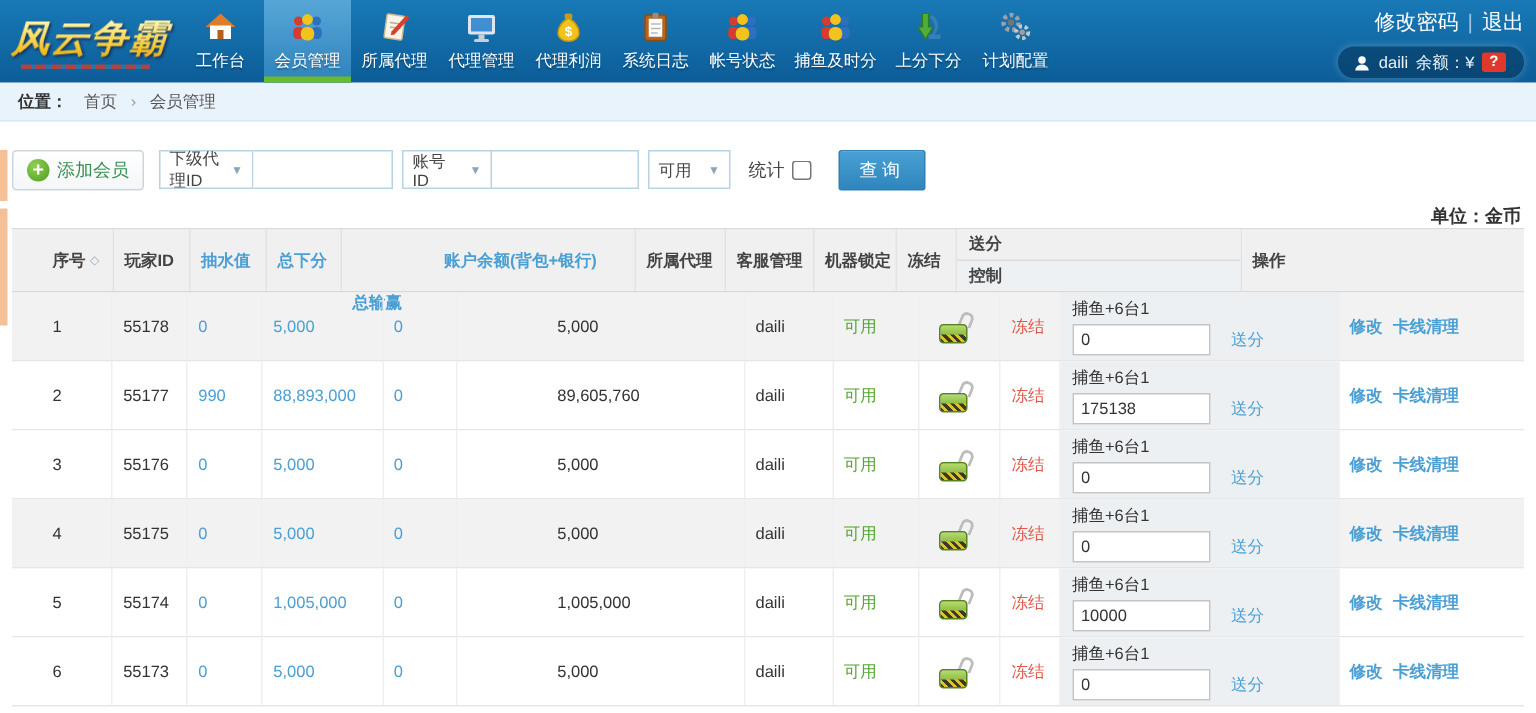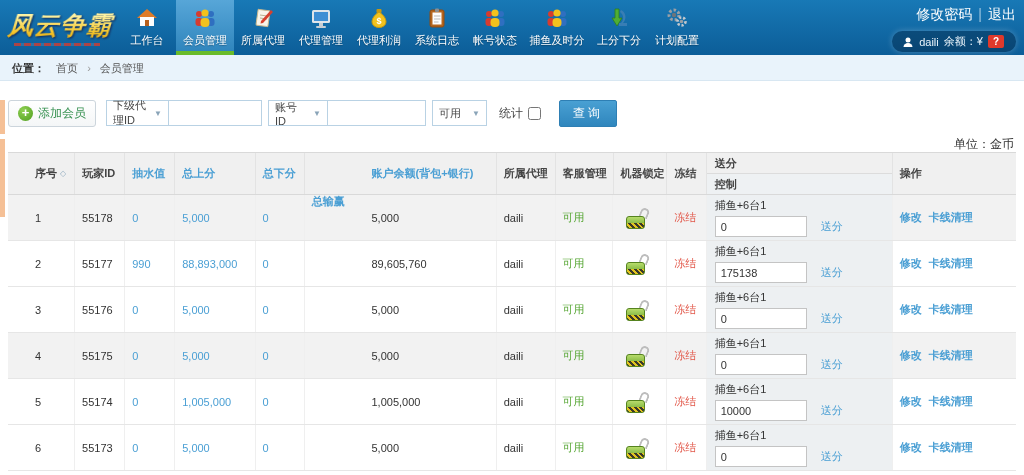--- a/index.html
+++ b/index.html
@@ -59,21 +59,21 @@
     display:inline-flex; align-items:center; justify-content:space-between; padding:0 6px; cursor:pointer; }
   .sel .arrow { color:#8aa4b8; font-size:8px; margin-left:6px; }
   .txt { height:26px; border:1px solid #b9d2e4; border-left:none; font-size:11px; padding:0 6px; color:#333; outline:none; }
   .gap { width:10px; } .gap-s { width:6px; }
   .stats-label { font-size:12px; color:#444; margin:0 5px 0 12px; }
   .chk { width:13px; height:13px; cursor:pointer; }
   .btn-search { margin-left:18px; width:58px; height:27px; border:1px solid #2e7fb4; border-radius:2px;
     background:linear-gradient(#49a0d3,#2f86bd); color:#fff; font-size:12px; letter-spacing:3px; cursor:pointer; }
 
   
-  .unit-label { position:absolute; right:10px; top:136px; font-size:12px; font-weight:normal; color:#333; }
+  .unit-label { position:absolute; right:10px; top:136px; font-size:12px; font-weight:bold; color:#333; }
 
   
   .table { position:absolute; left:8px; top:152px; width:1008px; border-top:1px solid #d9d9d9; font-size:11px; }
   .thead { display:flex; background:#f0f0f0; border-bottom:1px solid #d9d9d9; height:42px; }
   .th { display:flex; align-items:center; padding-left:7px; color:#444; font-weight:bold;
     border-right:1px solid #e3e3e3; }
   .th.blue-h { color:#4a9fd4; cursor:pointer; }
   .sort-ind { color:#9ab2c4; font-size:8px; margin-left:3px; }
   .control-head { flex-direction:column; align-items:stretch; padding:0; background:#eef1f3; }
   .ch-half { height:21px; line-height:21px; padding-left:8px; color:#444; font-weight:bold; }
@@ -293,23 +293,20 @@
   <div class="thead">
     <div class="th c1">
         <span>序号</span>
         <span class="sort-ind">◇</span>
       </div>
     <div class="th c2">
         <span>玩家ID</span>
       </div>
     <div class="th c3 blue-h">
         <span>抽水值</span>
-      </div>
-    <div class="th c4 blue-h">
-        <span>总上分</span>
       </div>
     <div class="th c5 blue-h">
         <span>总下分</span>
       </div>
     <div class="th c6 blue-h">
         <span>总输赢</span>
       </div>
     <div class="th c7 blue-h">
         <span>账户余额(背包+银行)</span>
       </div>

